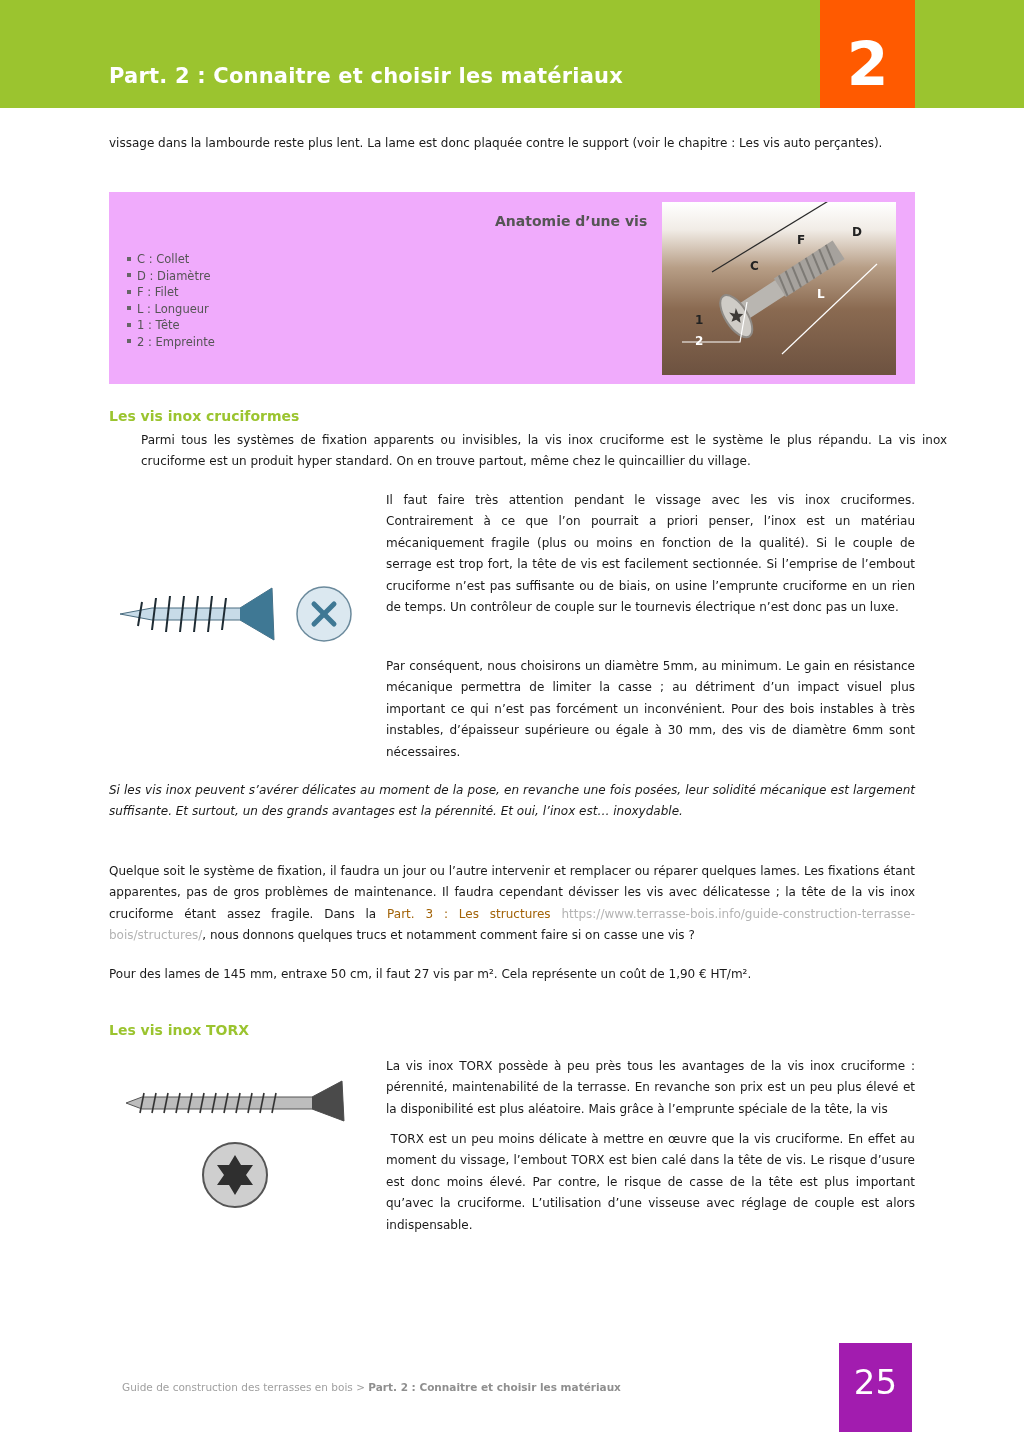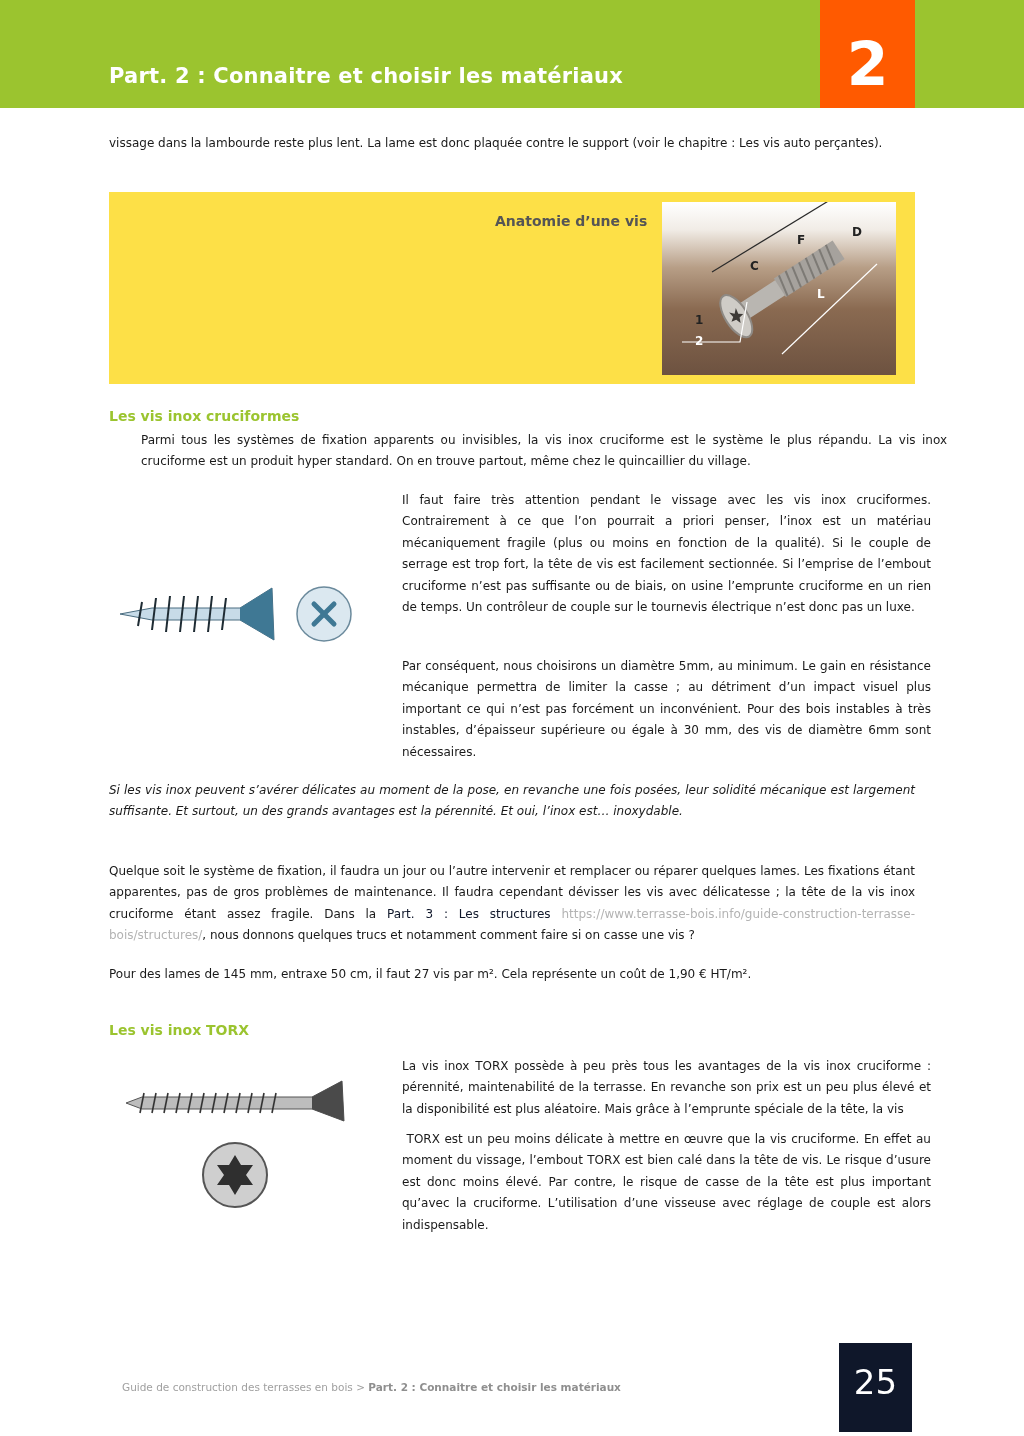--- a/index.html
+++ b/index.html
@@ -20,24 +20,24 @@
   .chapter-box {
     position: absolute; left: 820px; top: 0; width: 95px; height: 108px;
     background: #ff5a00; color: #fff;
     font-size: 60px; font-weight: bold; text-align: center; line-height: 128px;
   }
   .p {
     position: absolute; margin: 0;
     font-size: 12px; line-height: 21.4px; text-align: justify; color: #1a1a1a;
   }
   .p.full { left: 109px; width: 806px; }
-  .p.right { left: 402px; width: 529px; }
+  .p.right { left: 386px; width: 529px; }
   .anat {
     position: absolute; left: 109px; top: 192px; width: 806px; height: 192px;
-    background: #fde047;
+    background: #f0abfc;
   }
   .anat-title {
     position: absolute; left: 386px; top: 21px;
     font-size: 14px; font-weight: bold; color: #555555;
   }
   .anat-list {
     position: absolute; left: 18px; top: 59px; margin: 0; padding: 0; list-style: none;
     font-size: 11.5px; line-height: 16.6px; color: #555555;
   }
   .anat-list li::before {
@@ -47,43 +47,51 @@
   .anat-photo {
     position: absolute; left: 553px; top: 10px; width: 234px; height: 173px;
     background: linear-gradient(180deg, #ffffff 0%, #f1ece6 16%, #b79e86 38%, #8a6a51 62%, #6d5240 100%);
     overflow: hidden;
   }
   .section-head {
     position: absolute; left: 109px; font-size: 14px; font-weight: bold; color: #9bc42f;
   }
   .img-cruci { position: absolute; left: 112px; top: 580px; width: 250px; height: 70px; }
   .img-torx { position: absolute; left: 122px; top: 1075px; width: 240px; height: 140px; }
-  .link { color: #0f172a; }
+  .link { color: #a16207; }
   .url { color: #b3b3b3; }
   .footer-text {
     position: absolute; left: 122px; top: 1381px; font-size: 10.5px; color: #a0a0a0;
   }
   .footer-text b { color: #8f8f8f; }
   .page-box {
     position: absolute; left: 839px; top: 1343px; width: 73px; height: 89px;
-    background: #0f172a; color: #fff; font-size: 34px; text-align: center; line-height: 78px;
+    background: #a21caf; color: #fff; font-size: 34px; text-align: center; line-height: 78px;
   }
 </style>
 </head>
 <body>
 
 <div class="header">
   <div class="header-title">Part. 2 : Connaitre et choisir les matériaux</div>
   <div class="chapter-box">2</div>
 </div>
 
 <p class="p full" style="top:133px;">vissage dans la lambourde reste plus lent. La lame est donc plaquée contre le support (voir le chapitre : Les vis auto perçantes).</p>
 
 <div class="anat">
   <div class="anat-title">Anatomie d’une vis</div>
+  <ul class="anat-list">
+    <li>C : Collet</li>
+    <li>D : Diamètre</li>
+    <li>F : Filet</li>
+    <li>L : Longueur</li>
+    <li>1 : Tête</li>
+    <li>2 : Empreinte</li>
+  </ul>
   <div class="anat-photo">
     <svg width="234" height="173" viewBox="0 0 234 173">
       <g transform="rotate(-33 117 90)">
         <rect x="70" y="78" width="115" height="18" rx="3" fill="#b9b6b1"></rect>
         <rect x="120" y="76" width="70" height="22" fill="#a6a29d"></rect>
         <g stroke="#7d7a75" stroke-width="2">
           <line x1="126" y1="76" x2="122" y2="98"></line>
             <line x1="134" y1="76" x2="130" y2="98"></line>
           <line x1="142" y1="76" x2="138" y2="98"></line>
             <line x1="150" y1="76" x2="146" y2="98"></line>

